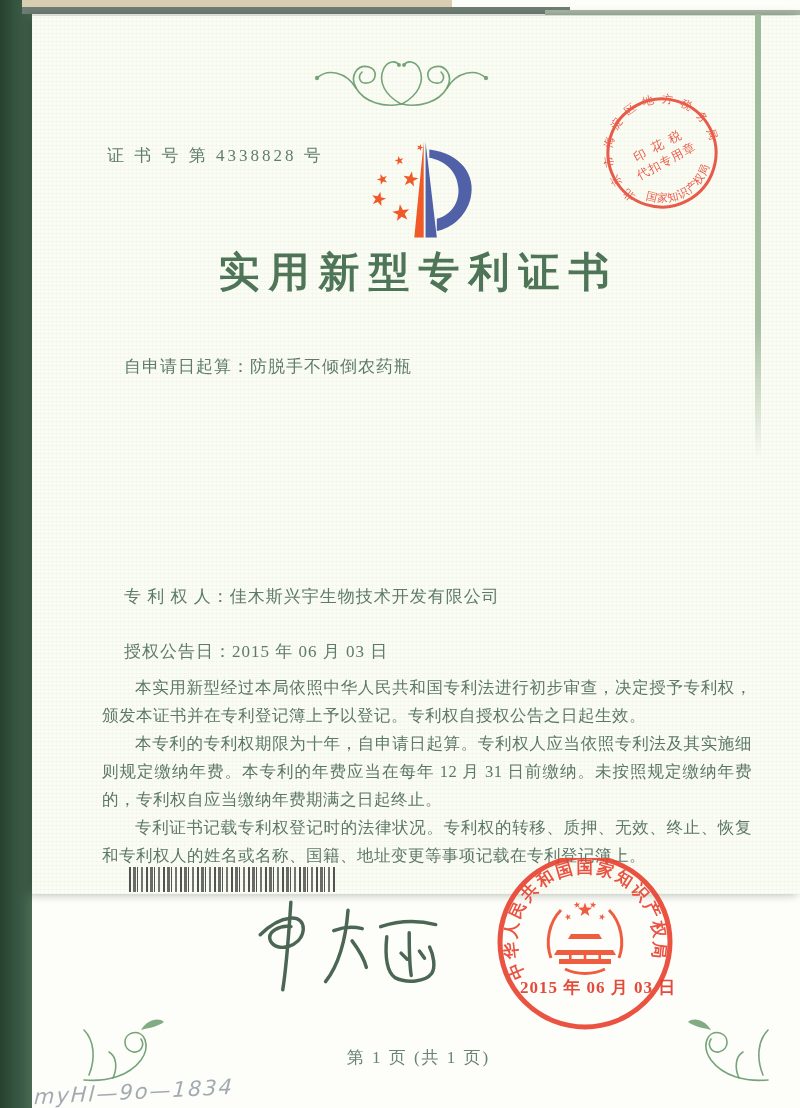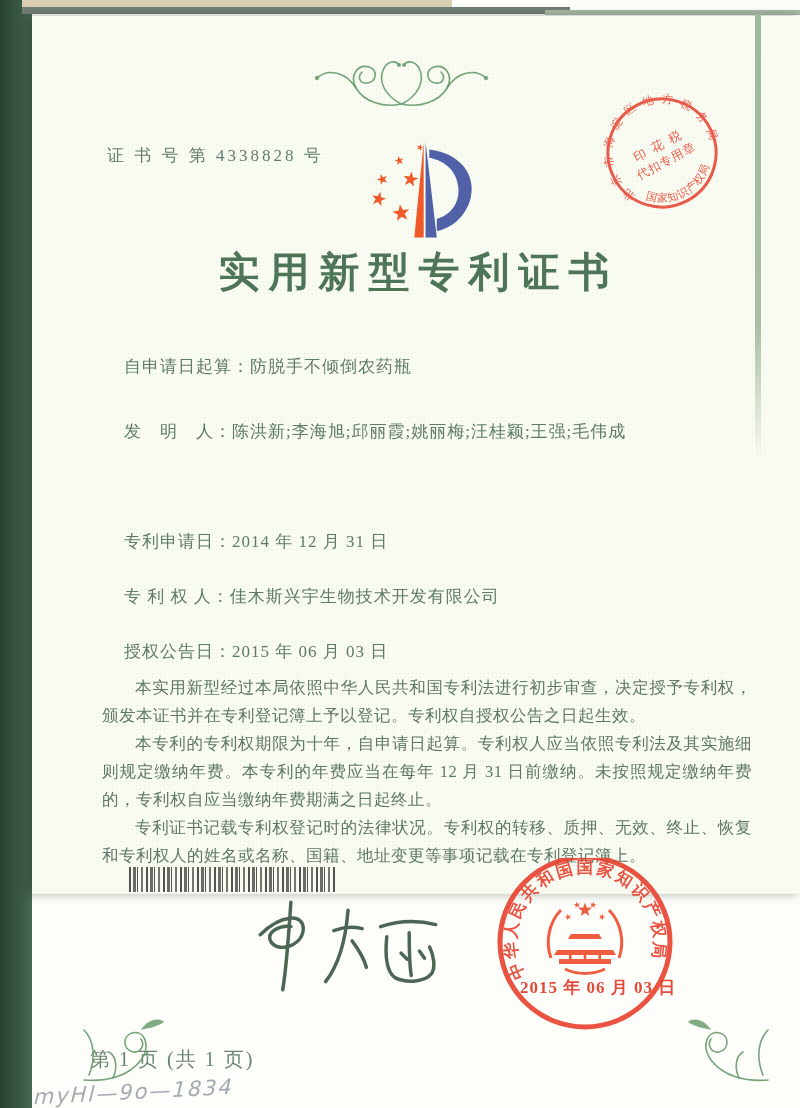--- a/index.html
+++ b/index.html
@@ -53,22 +53,22 @@
   .signature{position:absolute;left:210px;top:880px;width:212px;height:102px;}
   .signature svg{width:100%;height:100%;}
   .sig-stroke{stroke:#33533e;stroke-width:3.4;fill:none;stroke-linecap:round;stroke-linejoin:round;opacity:.88;}
   .seal{position:absolute;left:462px;top:842px;width:182px;height:182px;opacity:.9;}
   .seal svg{width:100%;height:100%;}
   .seal-date{position:absolute;left:468px;top:960px;width:196px;text-align:center;
      font-size:17px;color:#e23b2c;letter-spacing:1px;font-weight:600;opacity:.92;white-space:nowrap;}
   .tax-stamp{position:absolute;left:601px;top:92px;width:122px;height:122px;
      transform:rotate(-28deg);opacity:.85;}
   .tax-stamp svg{width:100%;height:100%;}
-  .footer{position:absolute;left:58px;top:1030px;width:657px;text-align:left;
-     font-size:20px;color:#6a8472;letter-spacing:2px;}
+  .footer{position:absolute;left:58px;top:1030px;width:657px;text-align:center;
+     font-size:17px;color:#6a8472;letter-spacing:2px;}
   .pencil-note{position:absolute;left:34px;top:1080px;font-size:21px;color:#99a1aa;
      font-family:"DejaVu Sans",sans-serif;font-style:italic;transform:rotate(-3deg) skewX(-6deg);
      letter-spacing:2px;opacity:.9;}
   .red-text{fill:#e8402e;font-family:"Liberation Serif",serif;}
 </style>
 </head>
 <body>
 
 <div class="stage">
   <div class="spine"></div>
@@ -96,26 +96,20 @@
         <path d="M70,2 L60,104 L70,104 Z" fill="#f05a28"></path>
         <path d="M72,2 L72,104 L84,104 Z" fill="#5061a8"></path>
         <path d="M76,10 C110,14 126,38 120,62 C115,82 99,94 84,97 L84,84 C100,80 108,66 107,52 C106,33 92,22 76,19 Z" fill="#5061a8"></path>
       </svg>
     </div>
 
     <div class="title">实用新型专利证书</div>
 
     <div class="field" style="top:339px">
       <span class="label">自申请日起算：</span><span class="value">防脱手不倾倒农药瓶</span>
-    </div>
-    <div class="field" style="top:404px">
-      <span class="label">发　明　人：</span><span class="value">陈洪新;李海旭;邱丽霞;姚丽梅;汪桂颖;王强;毛伟成</span>
-    </div>
-    <div class="field" style="top:514px">
-      <span class="label">专利申请日：</span><span class="value">2014 年 12 月 31 日</span>
     </div>
     <div class="field" style="top:569px">
       <span class="label">专 利 权 人：</span><span class="value">佳木斯兴宇生物技术开发有限公司</span>
     </div>
     <div class="field" style="top:624px">
       <span class="label">授权公告日：</span><span class="value">2015 年 06 月 03 日</span>
     </div>
 
     <div class="paras">
       <p>本实用新型经过本局依照中华人民共和国专利法进行初步审查，决定授予专利权，颁发本证书并在专利登记簿上予以登记。专利权自授权公告之日起生效。</p>

